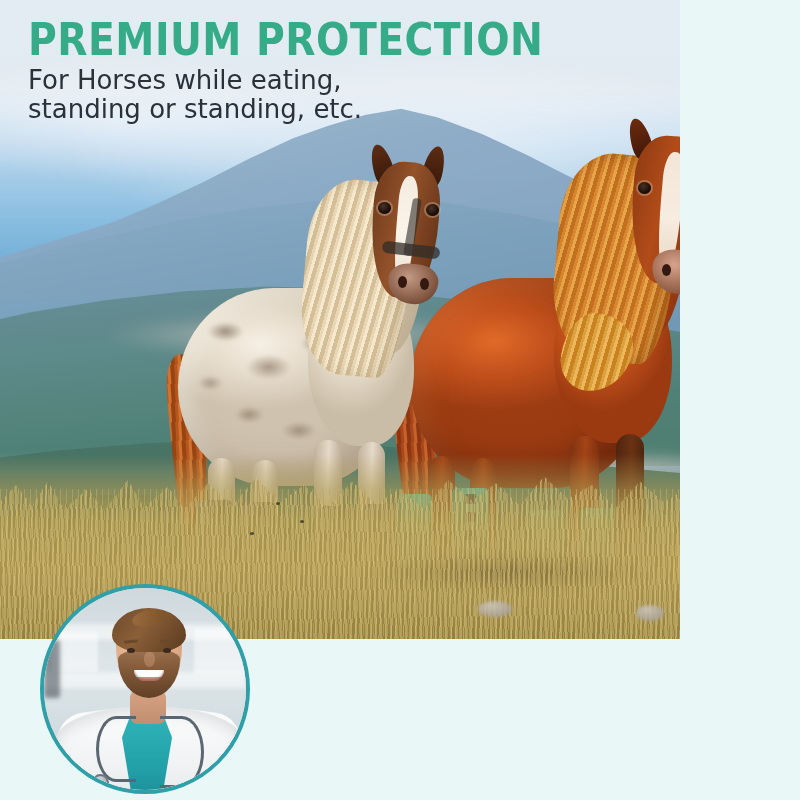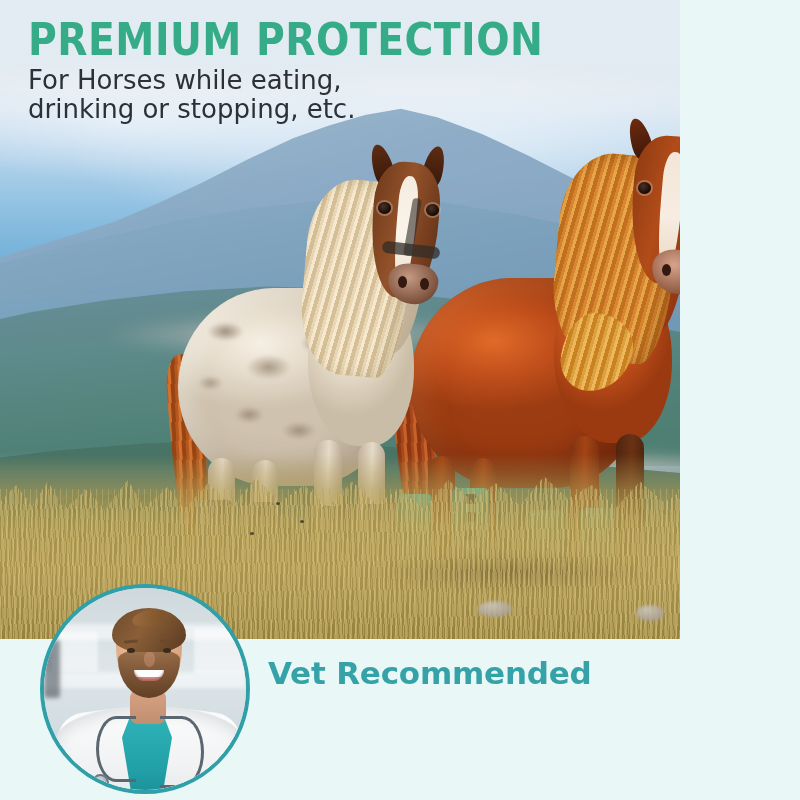--- a/index.html
+++ b/index.html
@@ -530,21 +530,21 @@
     <div class="rock" style="left:478px; bottom:22px;"></div>
     <div class="rock" style="left:636px; bottom:18px; width:28px;"></div>
 
     <div class="fly" style="left:276px; top:502px;"></div>
     <div class="fly" style="left:300px; top:520px;"></div>
     <div class="fly" style="left:250px; top:532px;"></div>
   </div>
 
   <div class="title">PREMIUM PROTECTION</div>
   <div class="subtitle">For Horses while eating,
-drinking or stopping, etc.</div>
+standing or standing, etc.</div>
 
   <div class="bottom"></div>
 
   <div class="vet-circle">
     <div class="clinic"></div>
     <div class="clinic-shelf" style="top:36px;"></div>
     <div class="clinic-shelf" style="top:84px;"></div>
     <div class="clinic-box" style="left:8px; top:44px; width:46px; height:40px;"></div>
     <div class="clinic-box" style="left:150px; top:40px; width:52px; height:46px;"></div>
     <div class="clinic-dark" style="left:0px; top:52px; width:16px; height:58px;"></div>
@@ -564,15 +564,14 @@
     <div class="v-eye" style="left:83px; top:60px;"></div>
     <div class="v-eye" style="left:119px; top:60px;"></div>
     <div class="v-nose"></div>
     <div class="v-smile"></div>
     <div class="v-steth" style="left:52px; top:128px; width:40px; height:66px; border-radius:60% 0 0 60%; border-right:none;"></div>
     <div class="v-steth" style="left:116px; top:128px; width:44px; height:72px; border-radius:0 60% 60% 0; border-left:none;"></div>
     <div class="v-steth-bell" style="left:48px; top:186px;"></div>
     <div class="v-steth-bell" style="left:146px; top:190px;"></div>
   </div>
 
-  <div class="vet-title">Vet Recommended</div>
 
 </div>
 
 </body></html>

